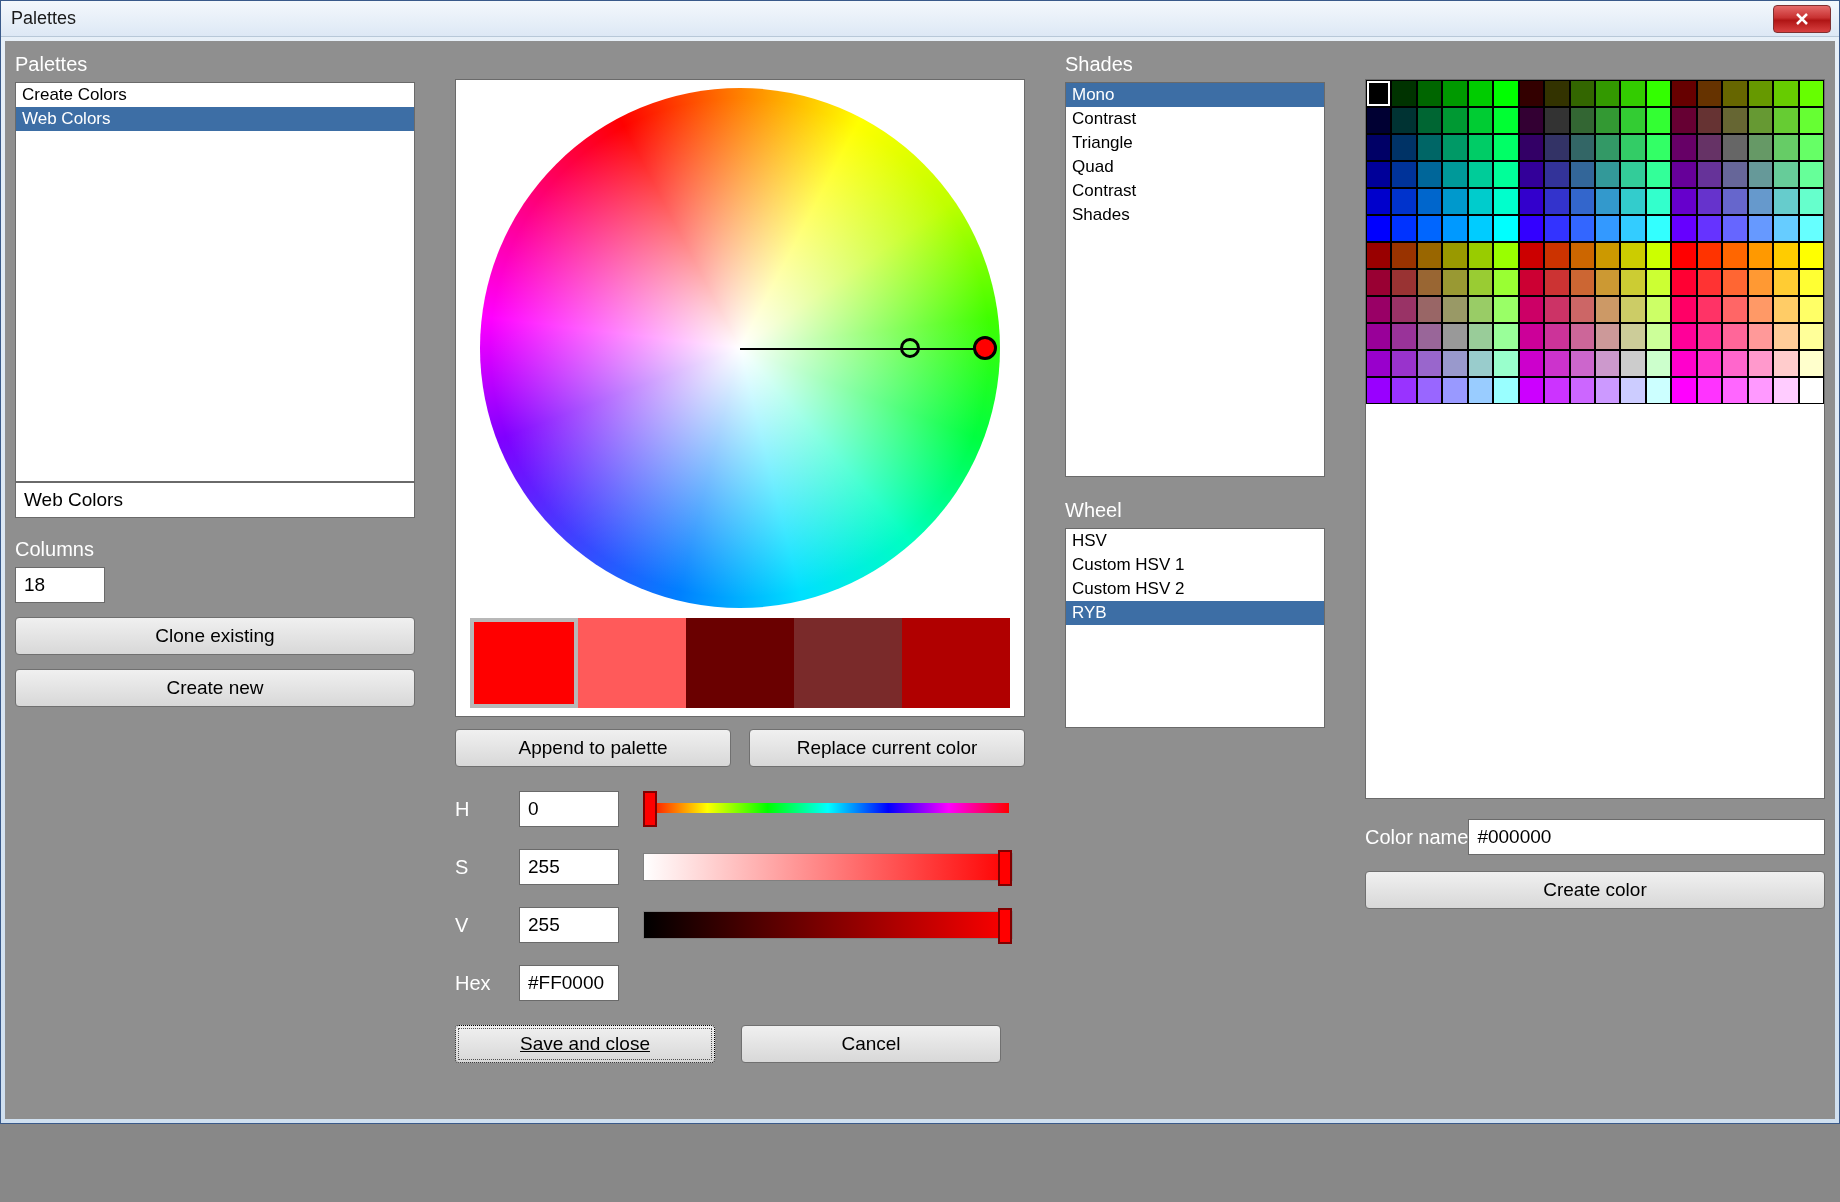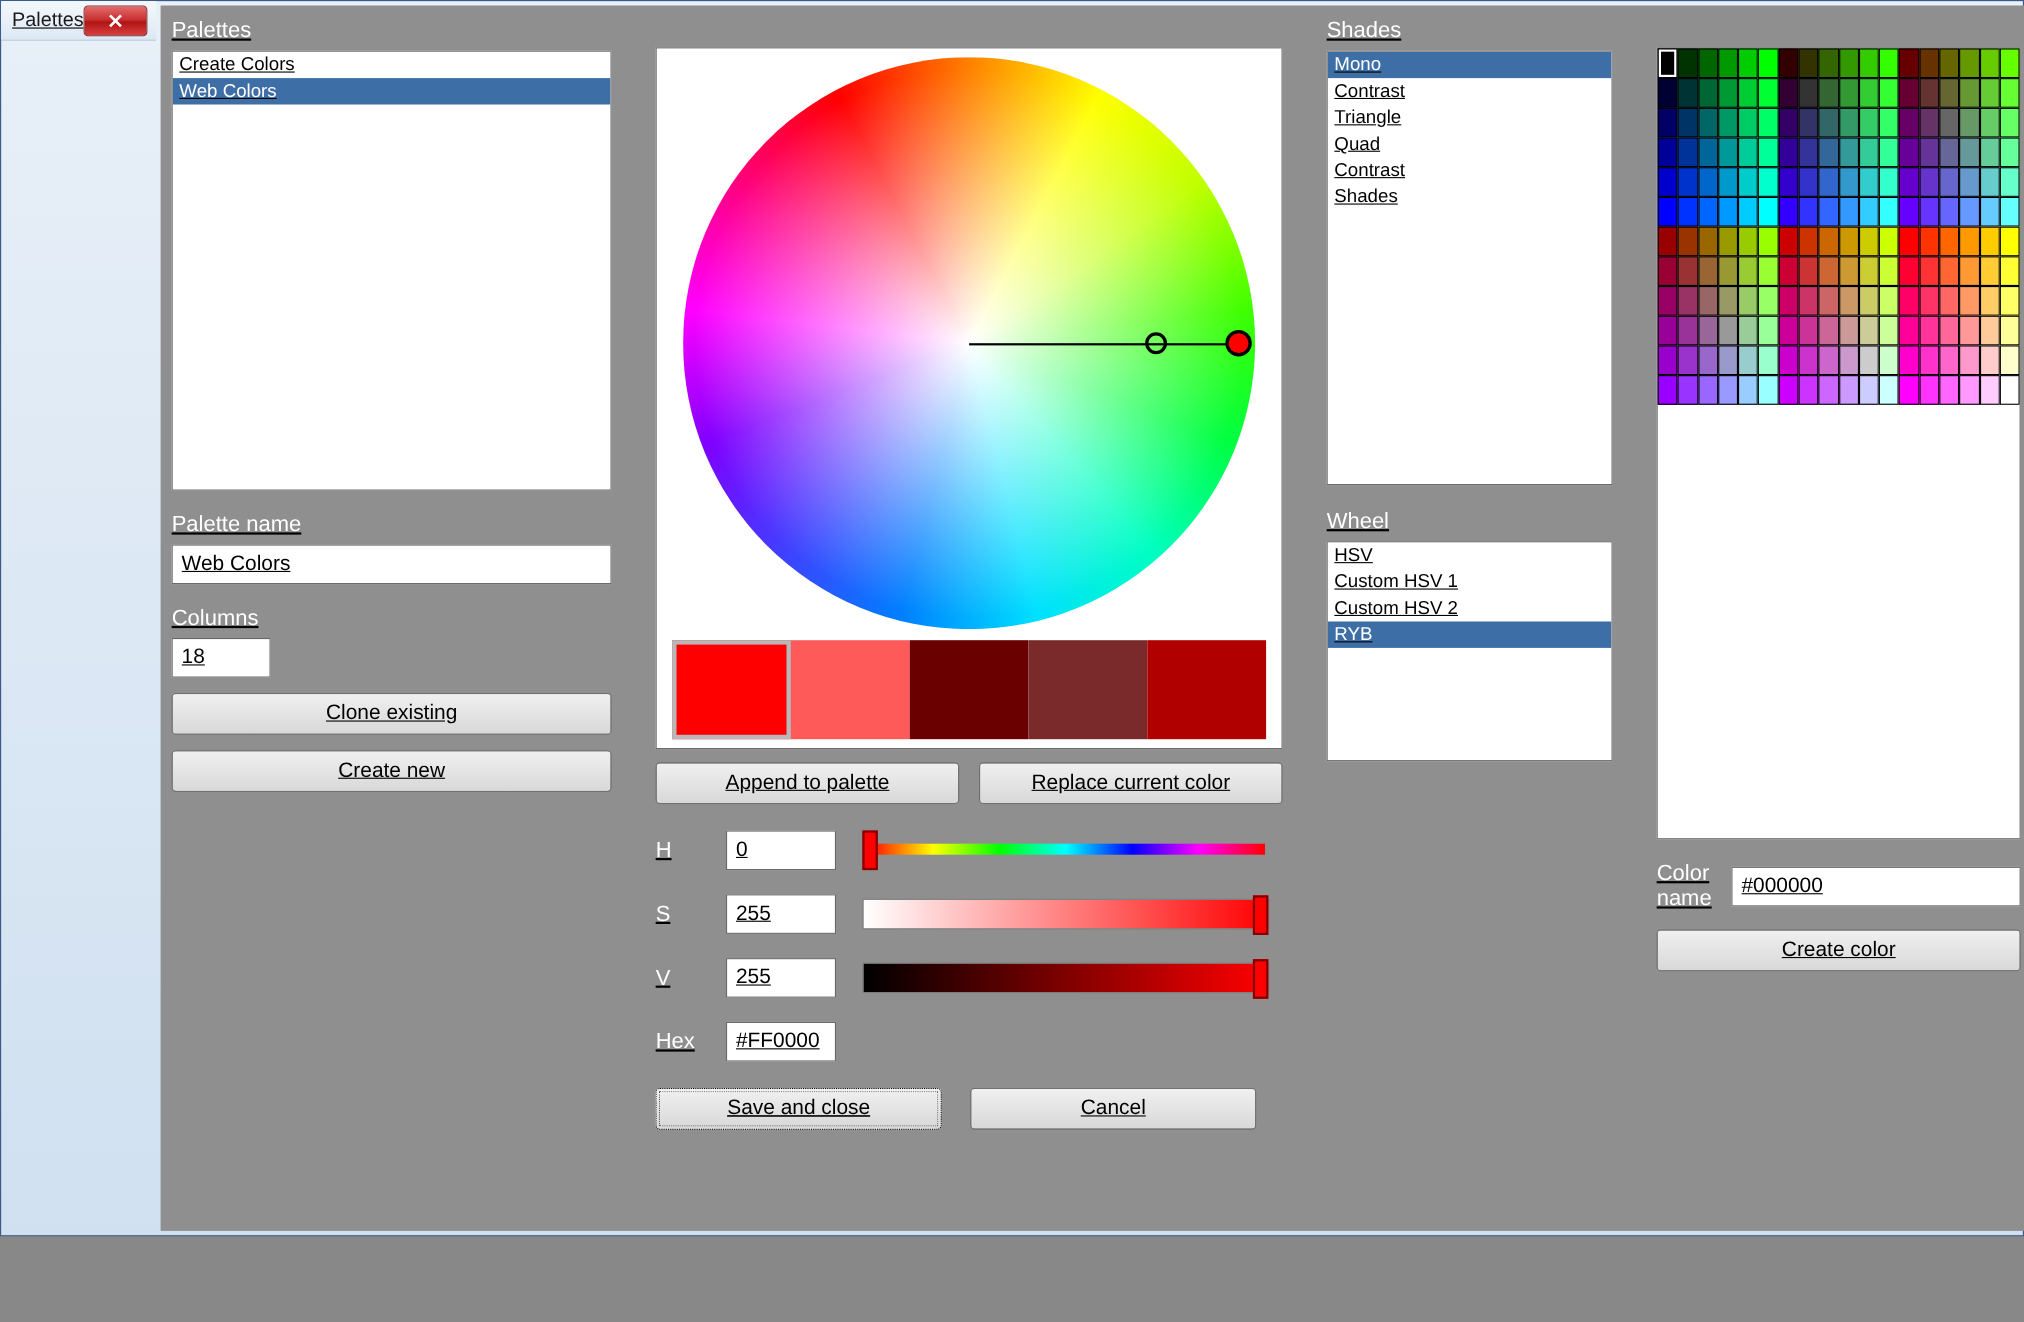--- a/index.html
+++ b/index.html
@@ -8,22 +8,21 @@
   font-size: 17px;
   background: #888;
   overflow: hidden;
 }
 .window {
   width: 1840px;
   height: 1124px;
   background: linear-gradient(to bottom, #e8f0f8 0%, #d0e0f0 100%);
   border: 1px solid #3a5a8a;
   display: flex;
-  flex-direction: row;
-  text-decoration: underline;
+  flex-direction: column;
 }
 .titlebar {
   height: 36px;
   background: linear-gradient(to bottom, #f4f8fc, #dde8f5);
   display: flex;
   align-items: center;
   justify-content: space-between;
   padding: 0 0 0 10px;
   border-bottom: 1px solid #b8c8d8;
 }
@@ -182,21 +181,21 @@
   display: grid;
   grid-template-columns: repeat(18, 1fr);
   grid-auto-rows: 27px;
 }
 .swatch {
   border: 1px solid #000;
   cursor: pointer;
 }
 .swatch.sel { outline: 2px solid #fff; outline-offset: -3px; }
 .color-name-row {
-  display: flex; align-items: center; gap: 18px; margin-top: 20px;
+  display: flex; align-items: center; margin-top: 20px;
 }
 .color-name-row .label { margin: 0; }
 .color-name-row .textinput { flex: 1; }
 .swatch-col .btn { margin-top: 16px; width: 100%; }
 
 </style>
 </head>
 <body>
 
 <div class="window">
@@ -211,21 +210,20 @@
 
   <div class="content">
 
     <div class="col left-col">
       <div class="label">Palettes</div>
       <div class="listbox" id="palettes-list">
           <div class="item">Create Colors</div>
           <div class="item selected">Web Colors</div>
         </div>
 
-      <div class="label" style="margin-top:20px">Palette name</div>
       <input class="textinput" value="Web Colors" style="">
 
       <div class="label" style="margin-top:20px">Columns</div>
       <input class="textinput" style="width: 90px;" value="18">
 
       <button class="btn">Clone existing</button>
       <button class="btn">Create new</button>
     </div>
 
     <div class="col picker-col">

